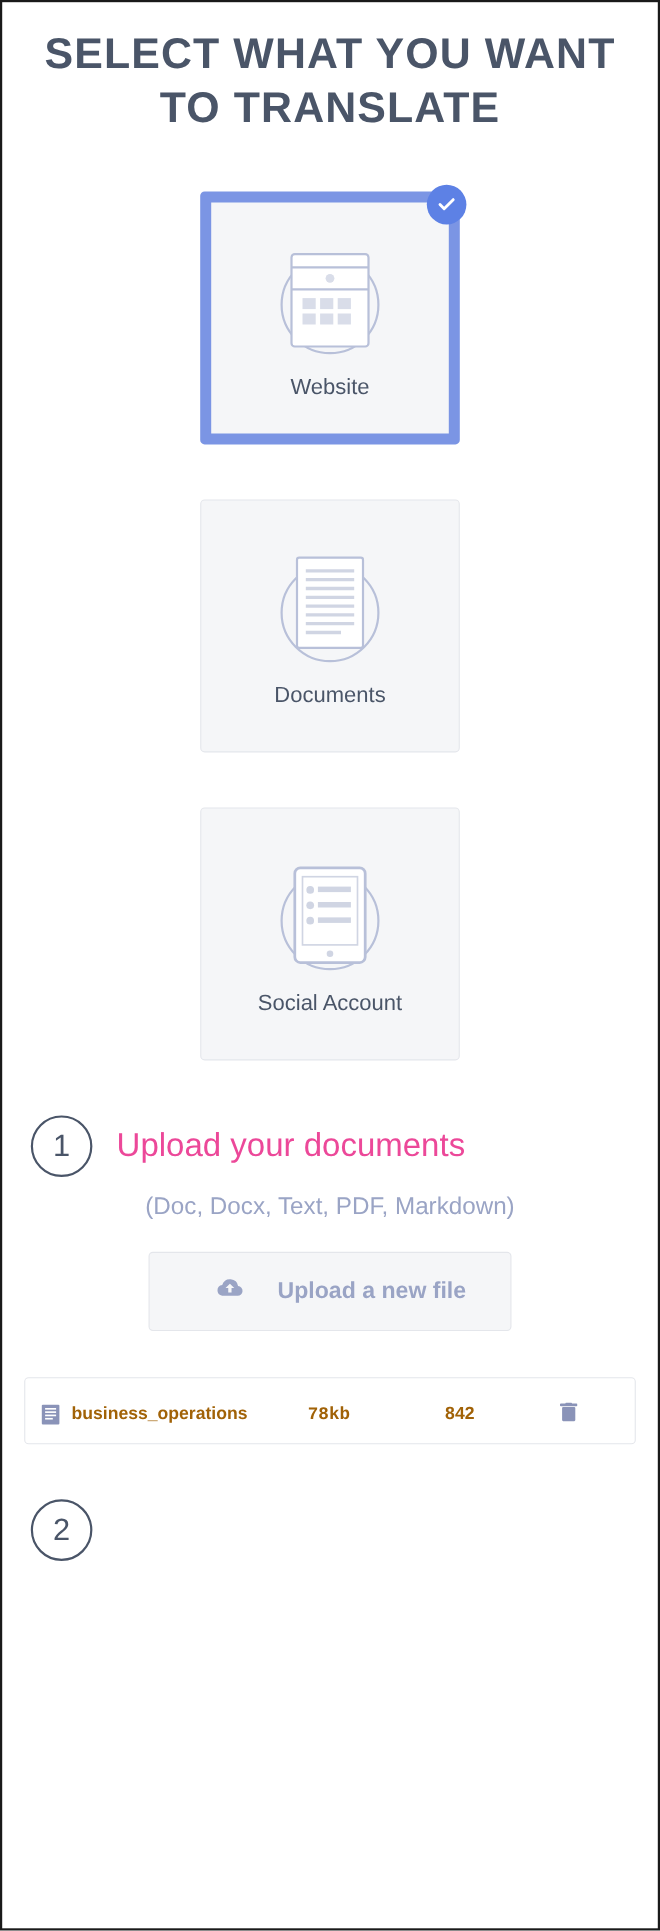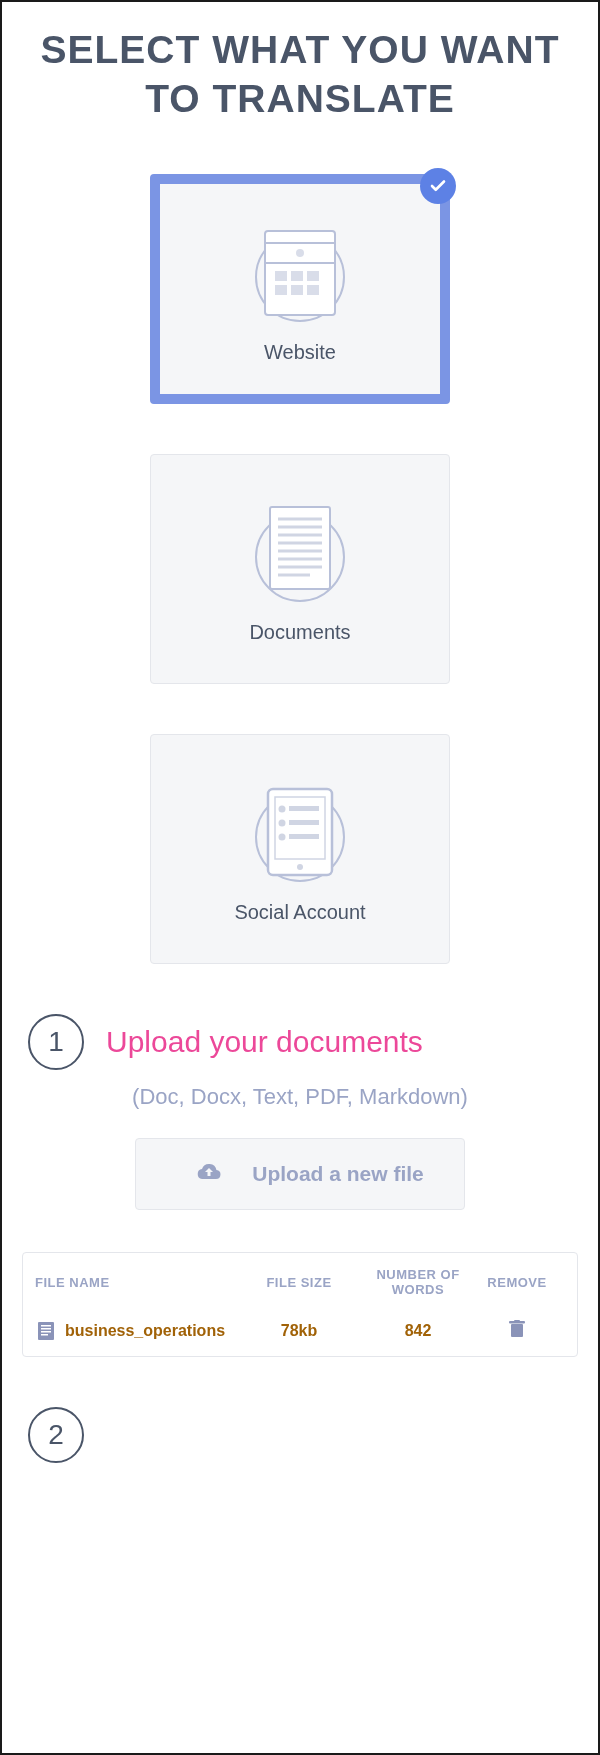--- a/index.html
+++ b/index.html
@@ -17,21 +17,21 @@
     font-size: 39px;
     font-weight: 700;
     letter-spacing: 1px;
     text-align: center;
     color: #4a5568;
     margin-bottom: 50px;
     line-height: 1.25;
   }
 
   .option-card {
-    width: 300px;
+    width: 236px;
     height: 230px;
     margin: 0 auto 50px auto;
     background: #f5f6f8;
     border: 1px solid #e4e6eb;
     border-radius: 4px;
     display: flex;
     flex-direction: column;
     align-items: center;
     justify-content: center;
     position: relative;
@@ -135,21 +135,21 @@
   .ft-header .col-words { text-align: center; line-height:1.2;}
   .ft-header .col-remove { text-align: center; font-size:13px; }
   .ft-row {
     font-size: 16px;
     font-weight: 700;
     color: #a16207;
     padding: 8px 0;
   }
   .ft-row .doc-icon { color: #8a93b8; display:flex; align-items:center; justify-content:center;}
   .ft-row .fname { white-space: nowrap; overflow: hidden; }
-  .ft-row .fsize { text-align: center; }
+  .ft-row .fsize { text-align: center; font-family: Liberation Mono, monospace; }
   .ft-row .fwords { text-align: center; }
   .ft-row .fremove { text-align: center; cursor:pointer; color:#8a93b8; }
 
   .step2-block { margin-top: 50px; }
   .step2-title-wrap { flex:1; }
   .step2-title { font-size: 30px; color:#4a5568; text-align:left; line-height:1.25; }
   .step2-title .line2 { display:block; text-align:center; }
 </style>
 </head>
 <body>
@@ -219,26 +219,20 @@
 <div class="upload-btn">
   <span class="upload-icon">
     <svg width="26" height="22" viewBox="0 0 26 22" fill="#9aa4c5">
         <path d="M20.5 9.3A7.5 7.5 0 0 0 6 8.1 5 5 0 0 0 6 18h14a4.5 4.5 0 0 0 .5-8.97zM13 7l4 4h-2.5v4h-3v-4H9l4-4z"></path>
       </svg>
   </span>
   <span class="upload-label">Upload a new file</span>
 </div>
 
 <div class="file-table">
-  <div class="ft-header">
-    <div class="col-name">FILE NAME</div>
-    <div class="col-size">FILE SIZE</div>
-    <div class="col-words">NUMBER OF WORDS</div>
-    <div class="col-remove">REMOVE</div>
-  </div>
 
   <div class="ft-row">
     <div class="doc-icon">
       <svg width="18" height="20" viewBox="0 0 18 20" fill="#8a93b8">
           <rect x="1" y="1" width="16" height="18" rx="1" fill="#8a93b8"></rect>
           <rect x="4" y="4" width="10" height="1.5" fill="#fff"></rect>
           <rect x="4" y="7" width="10" height="1.5" fill="#fff"></rect>
           <rect x="4" y="10" width="10" height="1.5" fill="#fff"></rect>
           <rect x="4" y="13" width="7" height="1.5" fill="#fff"></rect>
         </svg>

